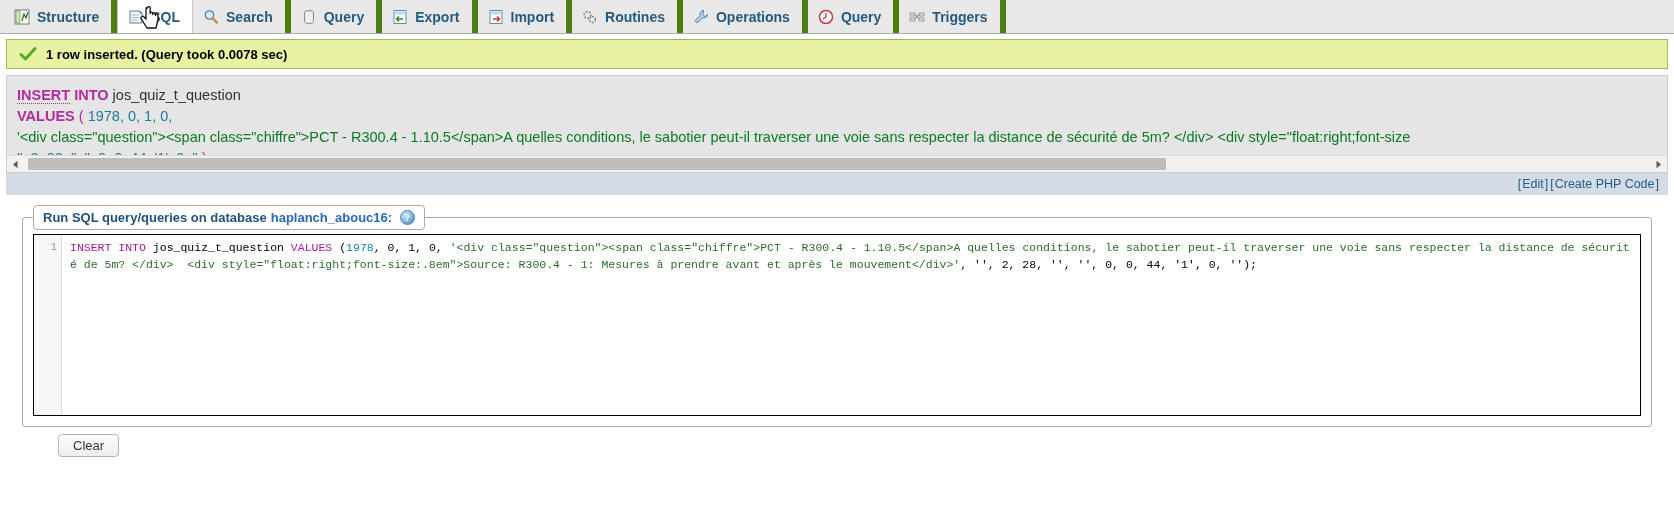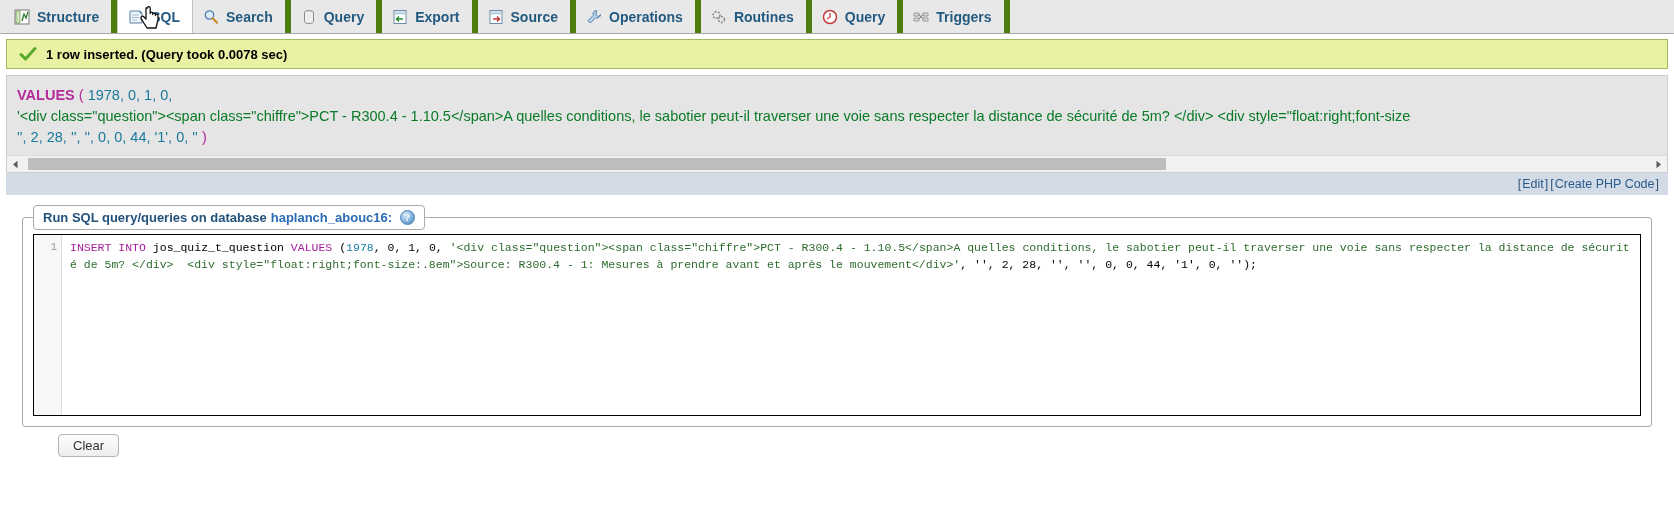--- a/index.html
+++ b/index.html
@@ -297,40 +297,40 @@
   </div>
 
   <div class="tab">
     <span class="ico">
       <svg width="18" height="18" viewBox="0 0 18 18">
         <rect x="3" y="2.5" width="12" height="13" fill="#fff" stroke="#6b8ca8"></rect>
         <rect x="4" y="3.5" width="10" height="3" fill="#bcd4e8"></rect>
         <path d="M6 11 H12 M10 8.5 L12.5 11 L10 13.5" stroke="#c43b3b" stroke-width="1.5" fill="none"></path>
       </svg>
     </span>
-    <span class="lbl">Source</span>
-  </div>
-
-  <div class="tab">
-    <span class="ico">
-      <svg width="18" height="18" viewBox="0 0 18 18">
-        <path d="M11.5 2.5 a3.5 3.5 0 0 0 -3.2 4.9 L3 12.7 l2.3 2.3 l5.3-5.3 a3.5 3.5 0 0 0 4.9-3.2 l-2.3 2.3 l-2.2-2.2 z" fill="#bcd3e8" stroke="#4a7fb5"></path>
-      </svg>
-    </span>
-    <span class="lbl">Operations</span>
+    <span class="lbl">Import</span>
   </div>
 
   <div class="tab">
     <span class="ico">
       <svg width="18" height="18" viewBox="0 0 18 18">
         <circle cx="6.5" cy="7" r="3.4" fill="none" stroke="#8a8a8a" stroke-width="1.6" stroke-dasharray="2 1.4"></circle>
         <circle cx="11.5" cy="11.5" r="3" fill="none" stroke="#8a8a8a" stroke-width="1.5" stroke-dasharray="2 1.3"></circle>
       </svg>
     </span>
     <span class="lbl">Routines</span>
+  </div>
+
+  <div class="tab">
+    <span class="ico">
+      <svg width="18" height="18" viewBox="0 0 18 18">
+        <path d="M11.5 2.5 a3.5 3.5 0 0 0 -3.2 4.9 L3 12.7 l2.3 2.3 l5.3-5.3 a3.5 3.5 0 0 0 4.9-3.2 l-2.3 2.3 l-2.2-2.2 z" fill="#bcd3e8" stroke="#4a7fb5"></path>
+      </svg>
+    </span>
+    <span class="lbl">Operations</span>
   </div>
 
   <div class="tab">
     <span class="ico">
       <svg width="18" height="18" viewBox="0 0 18 18">
         <circle cx="9" cy="9" r="6.5" fill="#fff" stroke="#c43b3b" stroke-width="1.5"></circle>
         <path d="M9 5 V9 L6 11" stroke="#c43b3b" stroke-width="1.3" fill="none"></path>
       </svg>
     </span>
     <span class="lbl">Query</span>
@@ -360,20 +360,24 @@
       <svg width="18" height="16" viewBox="0 0 18 16">
         <path d="M2 8.5 L6.5 13 L16 2.5" stroke="#5aa829" stroke-width="3" fill="none" stroke-linecap="round" stroke-linejoin="round"></path>
       </svg>
     </span>
     <span>1 row inserted. (Query took 0.0078 sec)</span>
   </div>
 </div>
 
 <div class="qouter">
   <div class="qbox">
+    <div class="qline">
+      <span class="kw ul">INSERT</span><span class="kw">&nbsp;</span><span class="kw">INTO</span>
+      <span class="tblname">jos_quiz_t_question</span>
+    </div>
     <div class="qline">
       <span class="kw">VALUES</span>
       <span class="punct">(</span>
       <span class="num">1978, 0, 1, 0,</span>
     </div>
     <div class="qline">
       <span class="str">'&lt;div class="question"&gt;&lt;span class="chiffre"&gt;PCT - R300.4 - 1.10.5&lt;/span&gt;A quelles conditions, le sabotier peut-il traverser une voie sans respecter la distance de sécurité de 5m? &lt;/div&gt;  &lt;div style="float:right;font-size</span>
     </div>
     <div class="qline">
       <span class="num">'', 2, 28, '', '', 0, 0, 44, '1', 0, ''</span>

